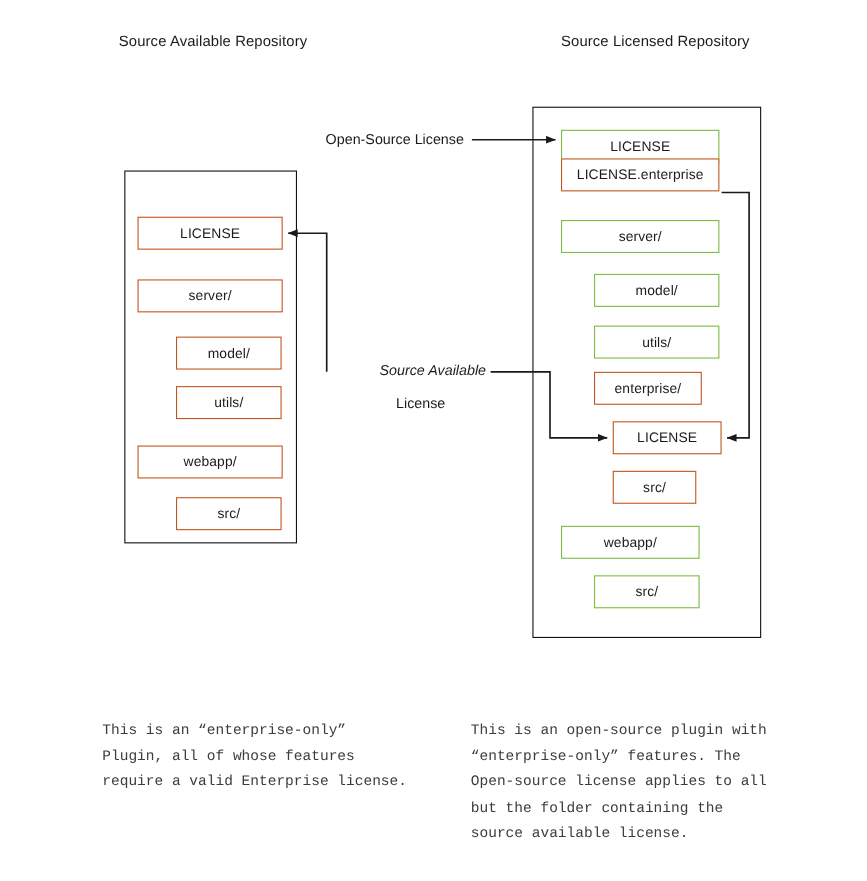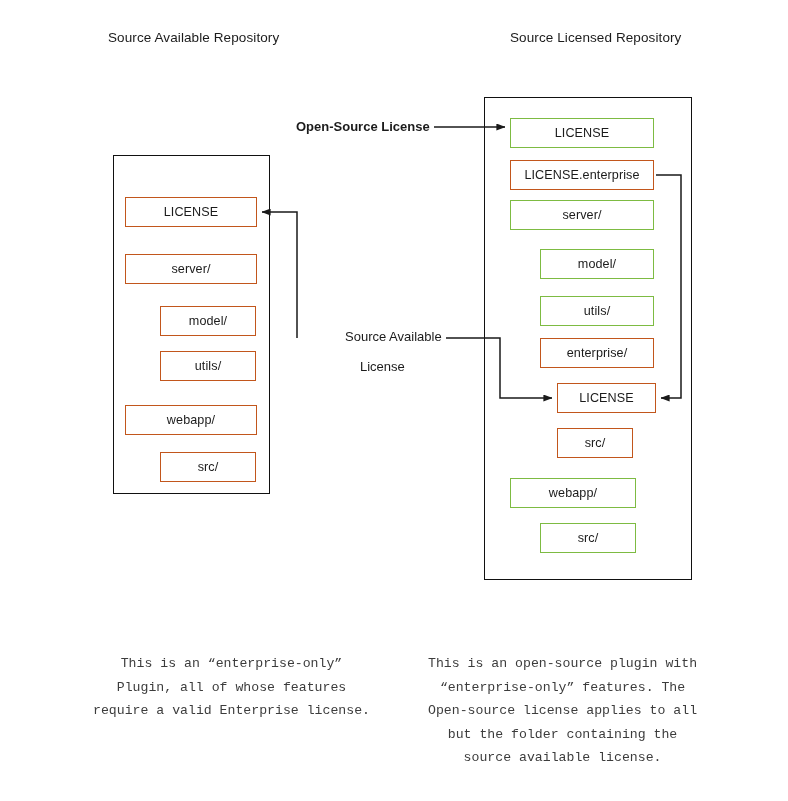--- a/index.html
+++ b/index.html
@@ -13,21 +13,20 @@
     position: relative;
     font-family: "Liberation Sans", sans-serif;
     color: #1a1a1a;
     overflow: hidden;
   }
   .stage {
     position: absolute;
     left: 0; top: 0;
     width: 788px;
     height: 801px;
-    text-align: center;
   }
   .repo-title {
     position: absolute;
     font-size: 13.5px;
     color: #1b1b1b;
     white-space: nowrap;
     letter-spacing: 0.1px;
   }
   #title-left  { left: 108px; top: 30px; }
   #title-right { left: 510px; top: 30px; }
@@ -71,22 +70,22 @@
     fill: none;
   }
   .edge-label {
     position: absolute;
     font-size: 13px;
     color: #1b1b1b;
     background: #ffffff;
     white-space: nowrap;
     padding: 0 4px;
   }
-  #label-open-source { left: 292px; top: 119px; font-weight: bold; }
-  #label-src-avail-1 { left: 341px; top: 329px; }
+  #label-open-source { left: 292px; top: 119px; }
+  #label-src-avail-1 { left: 341px; top: 329px; font-style: italic; }
   #label-src-avail-2 { left: 356px; top: 359px; }
 
   .caption {
     position: absolute;
     font-family: "Liberation Mono", "DejaVu Sans Mono", monospace;
     font-size: 13.2px;
     line-height: 23.5px;
     color: #3c3c3c;
     white-space: pre;
   }
@@ -105,25 +104,25 @@
   <div class="repo-outline" id="repo-right-outline"></div>
 
   <div class="file-box orange" style="left:125px; top:197px; width:132px; height:30px;">LICENSE</div>
   <div class="file-box orange" style="left:125px; top:254px; width:132px; height:30px;">server/</div>
   <div class="file-box orange" style="left:160px; top:306px; width:96px; height:30px;">model/</div>
   <div class="file-box orange" style="left:160px; top:351px; width:96px; height:30px;">utils/</div>
   <div class="file-box orange" style="left:125px; top:405px; width:132px; height:30px;">webapp/</div>
   <div class="file-box orange" style="left:160px; top:452px; width:96px; height:30px;">src/</div>
 
   <div class="file-box green" style="left:510px; top:118px; width:144px; height:30px;">LICENSE</div>
-  <div class="file-box orange" style="left:510px; top:160px; width:144px; height:30px;">LICENSE.enterprise</div>
+  <div class="file-box orange" style="left:510px; top:144px; width:144px; height:30px;">LICENSE.enterprise</div>
   <div class="file-box green" style="left:510px; top:200px; width:144px; height:30px;">server/</div>
   <div class="file-box green" style="left:540px; top:249px; width:114px; height:30px;">model/</div>
   <div class="file-box green" style="left:540px; top:296px; width:114px; height:30px;">utils/</div>
-  <div class="file-box orange" style="left:540px; top:338px; width:114px; height:30px;">enterprise/</div>
+  <div class="file-box orange" style="left:540px; top:338px; width:98px; height:30px;">enterprise/</div>
   <div class="file-box orange" style="left:557px; top:383px; width:99px; height:30px;">LICENSE</div>
   <div class="file-box orange" style="left:557px; top:428px; width:76px; height:30px;">src/</div>
   <div class="file-box green" style="left:510px; top:478px; width:126px; height:30px;">webapp/</div>
   <div class="file-box green" style="left:540px; top:523px; width:96px; height:30px;">src/</div>
 
   <svg class="edges" viewBox="0 0 788 801" xmlns="http://www.w3.org/2000/svg">
     <defs>
       <marker id="arrowhead" markerWidth="9" markerHeight="7" refX="8.6" refY="3.5" orient="auto" markerUnits="userSpaceOnUse">
         <polygon points="0 0, 9 3.5, 0 7" fill="#1a1a1a"></polygon>
       </marker>

